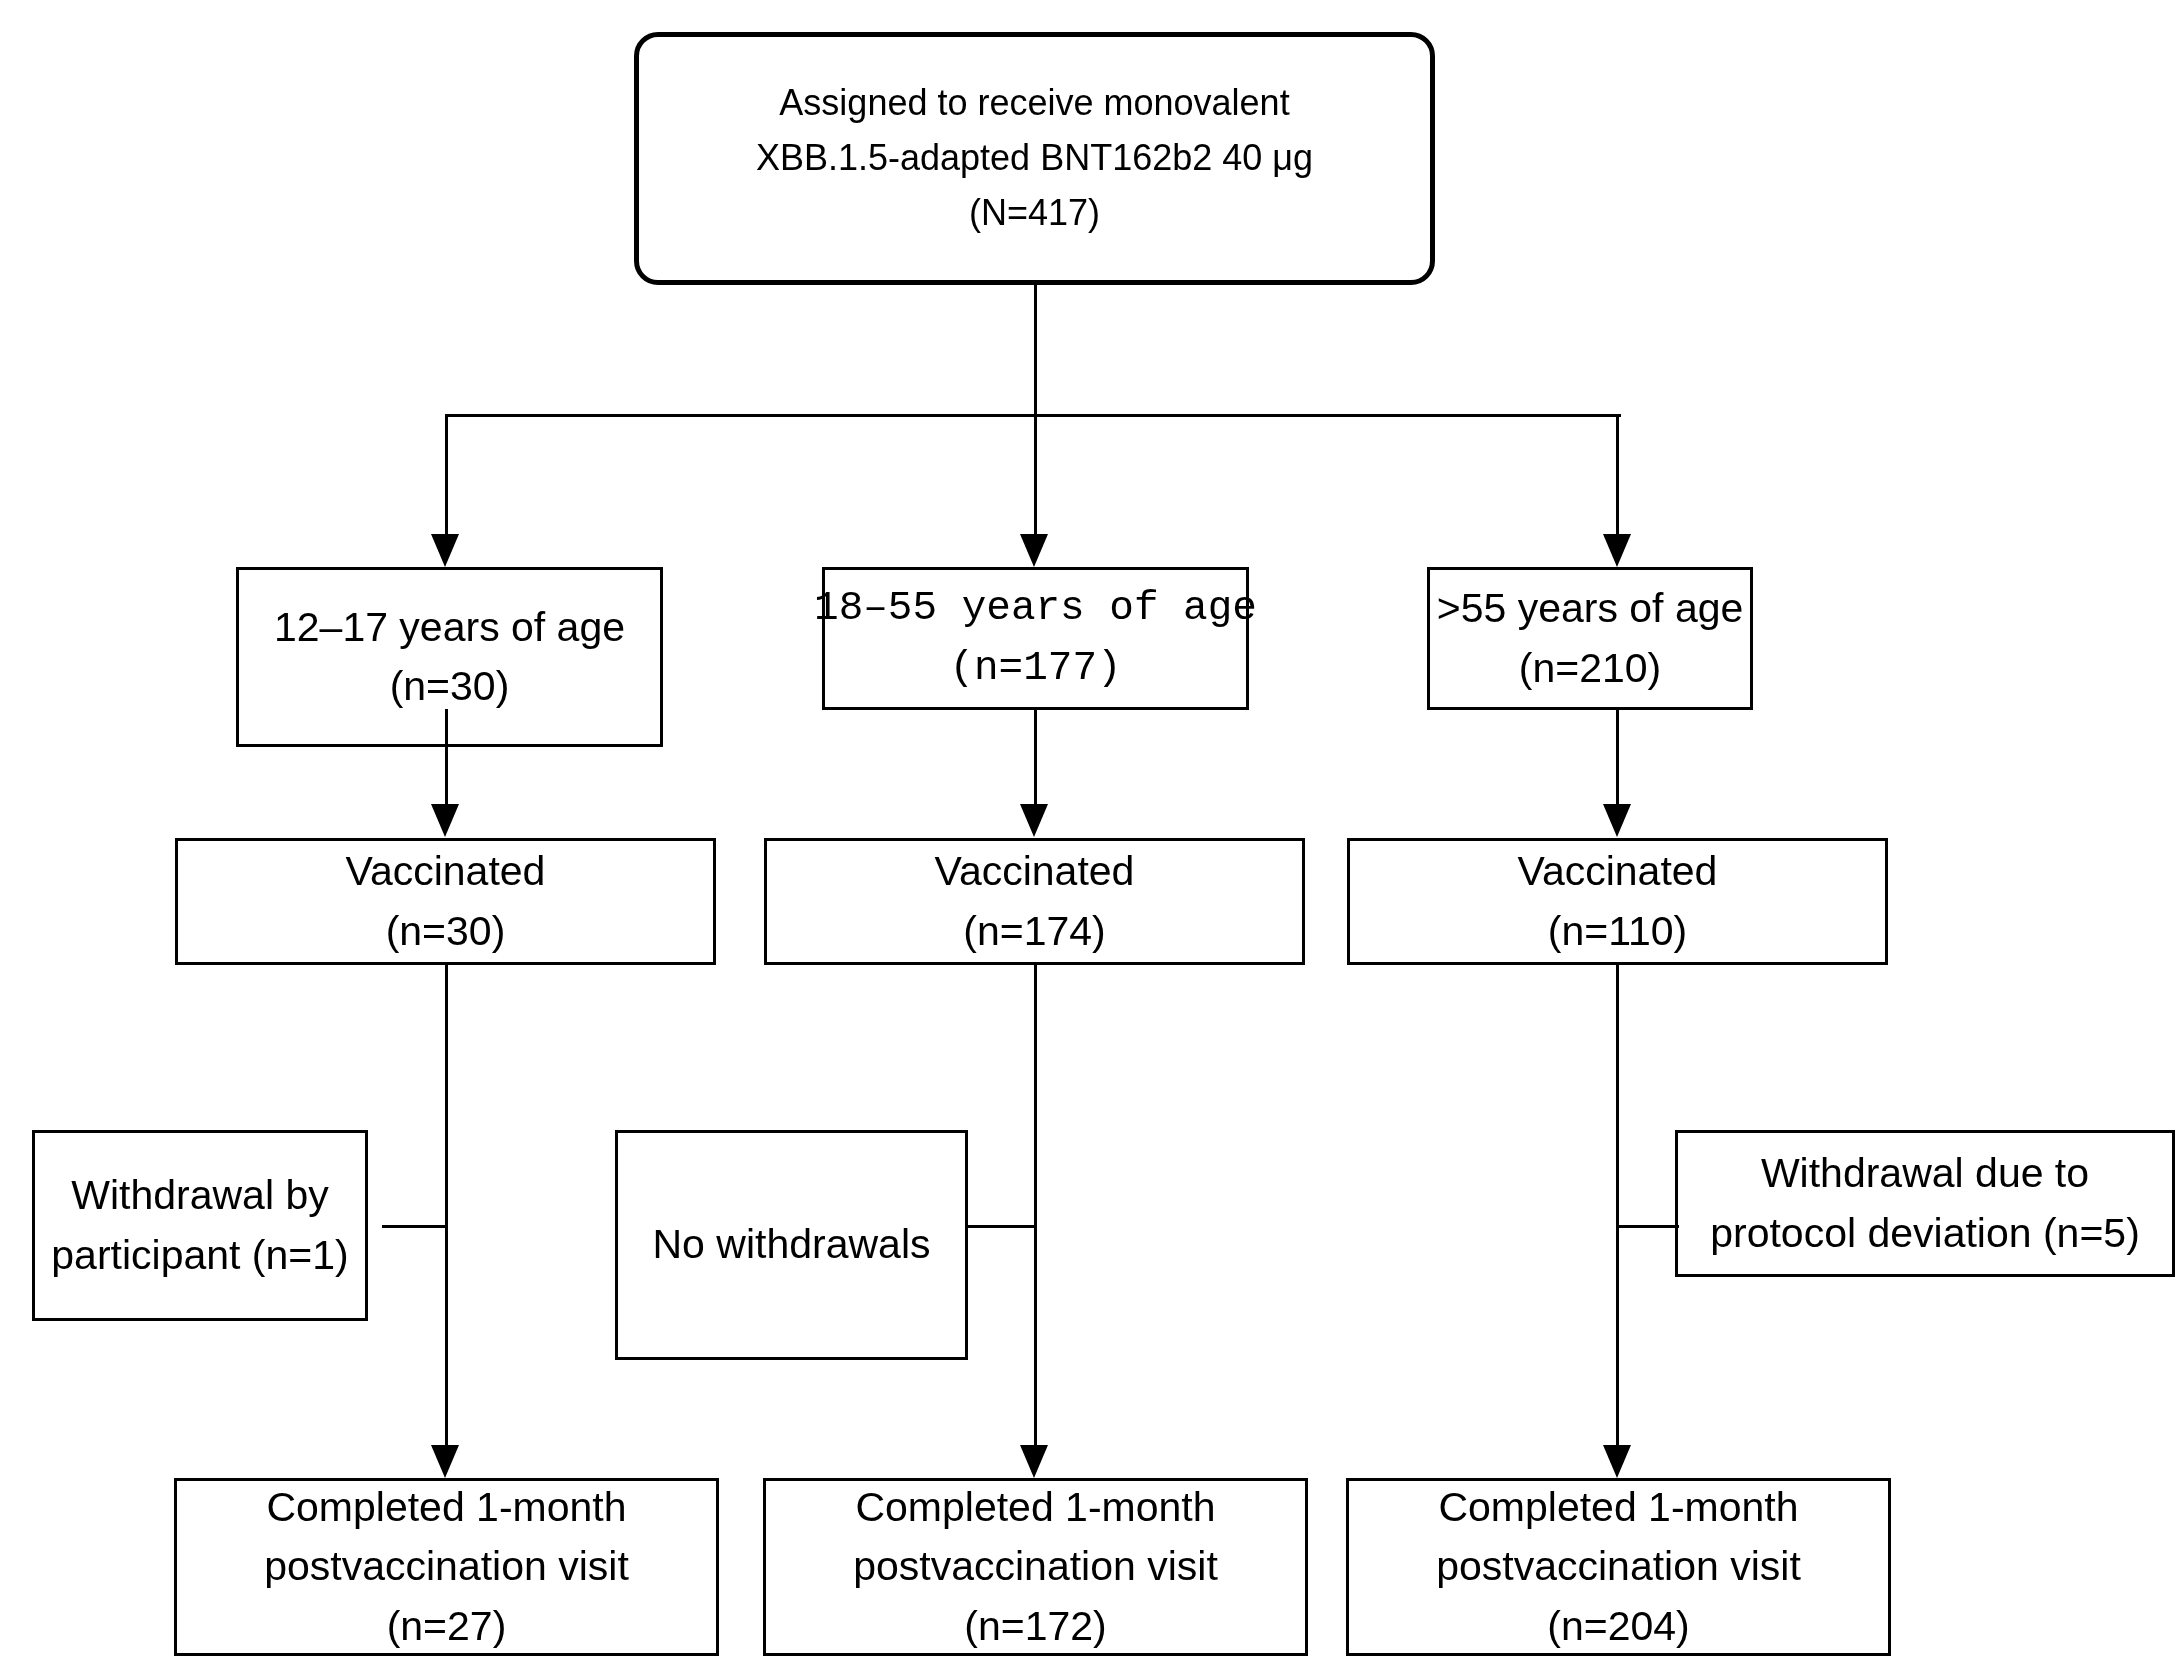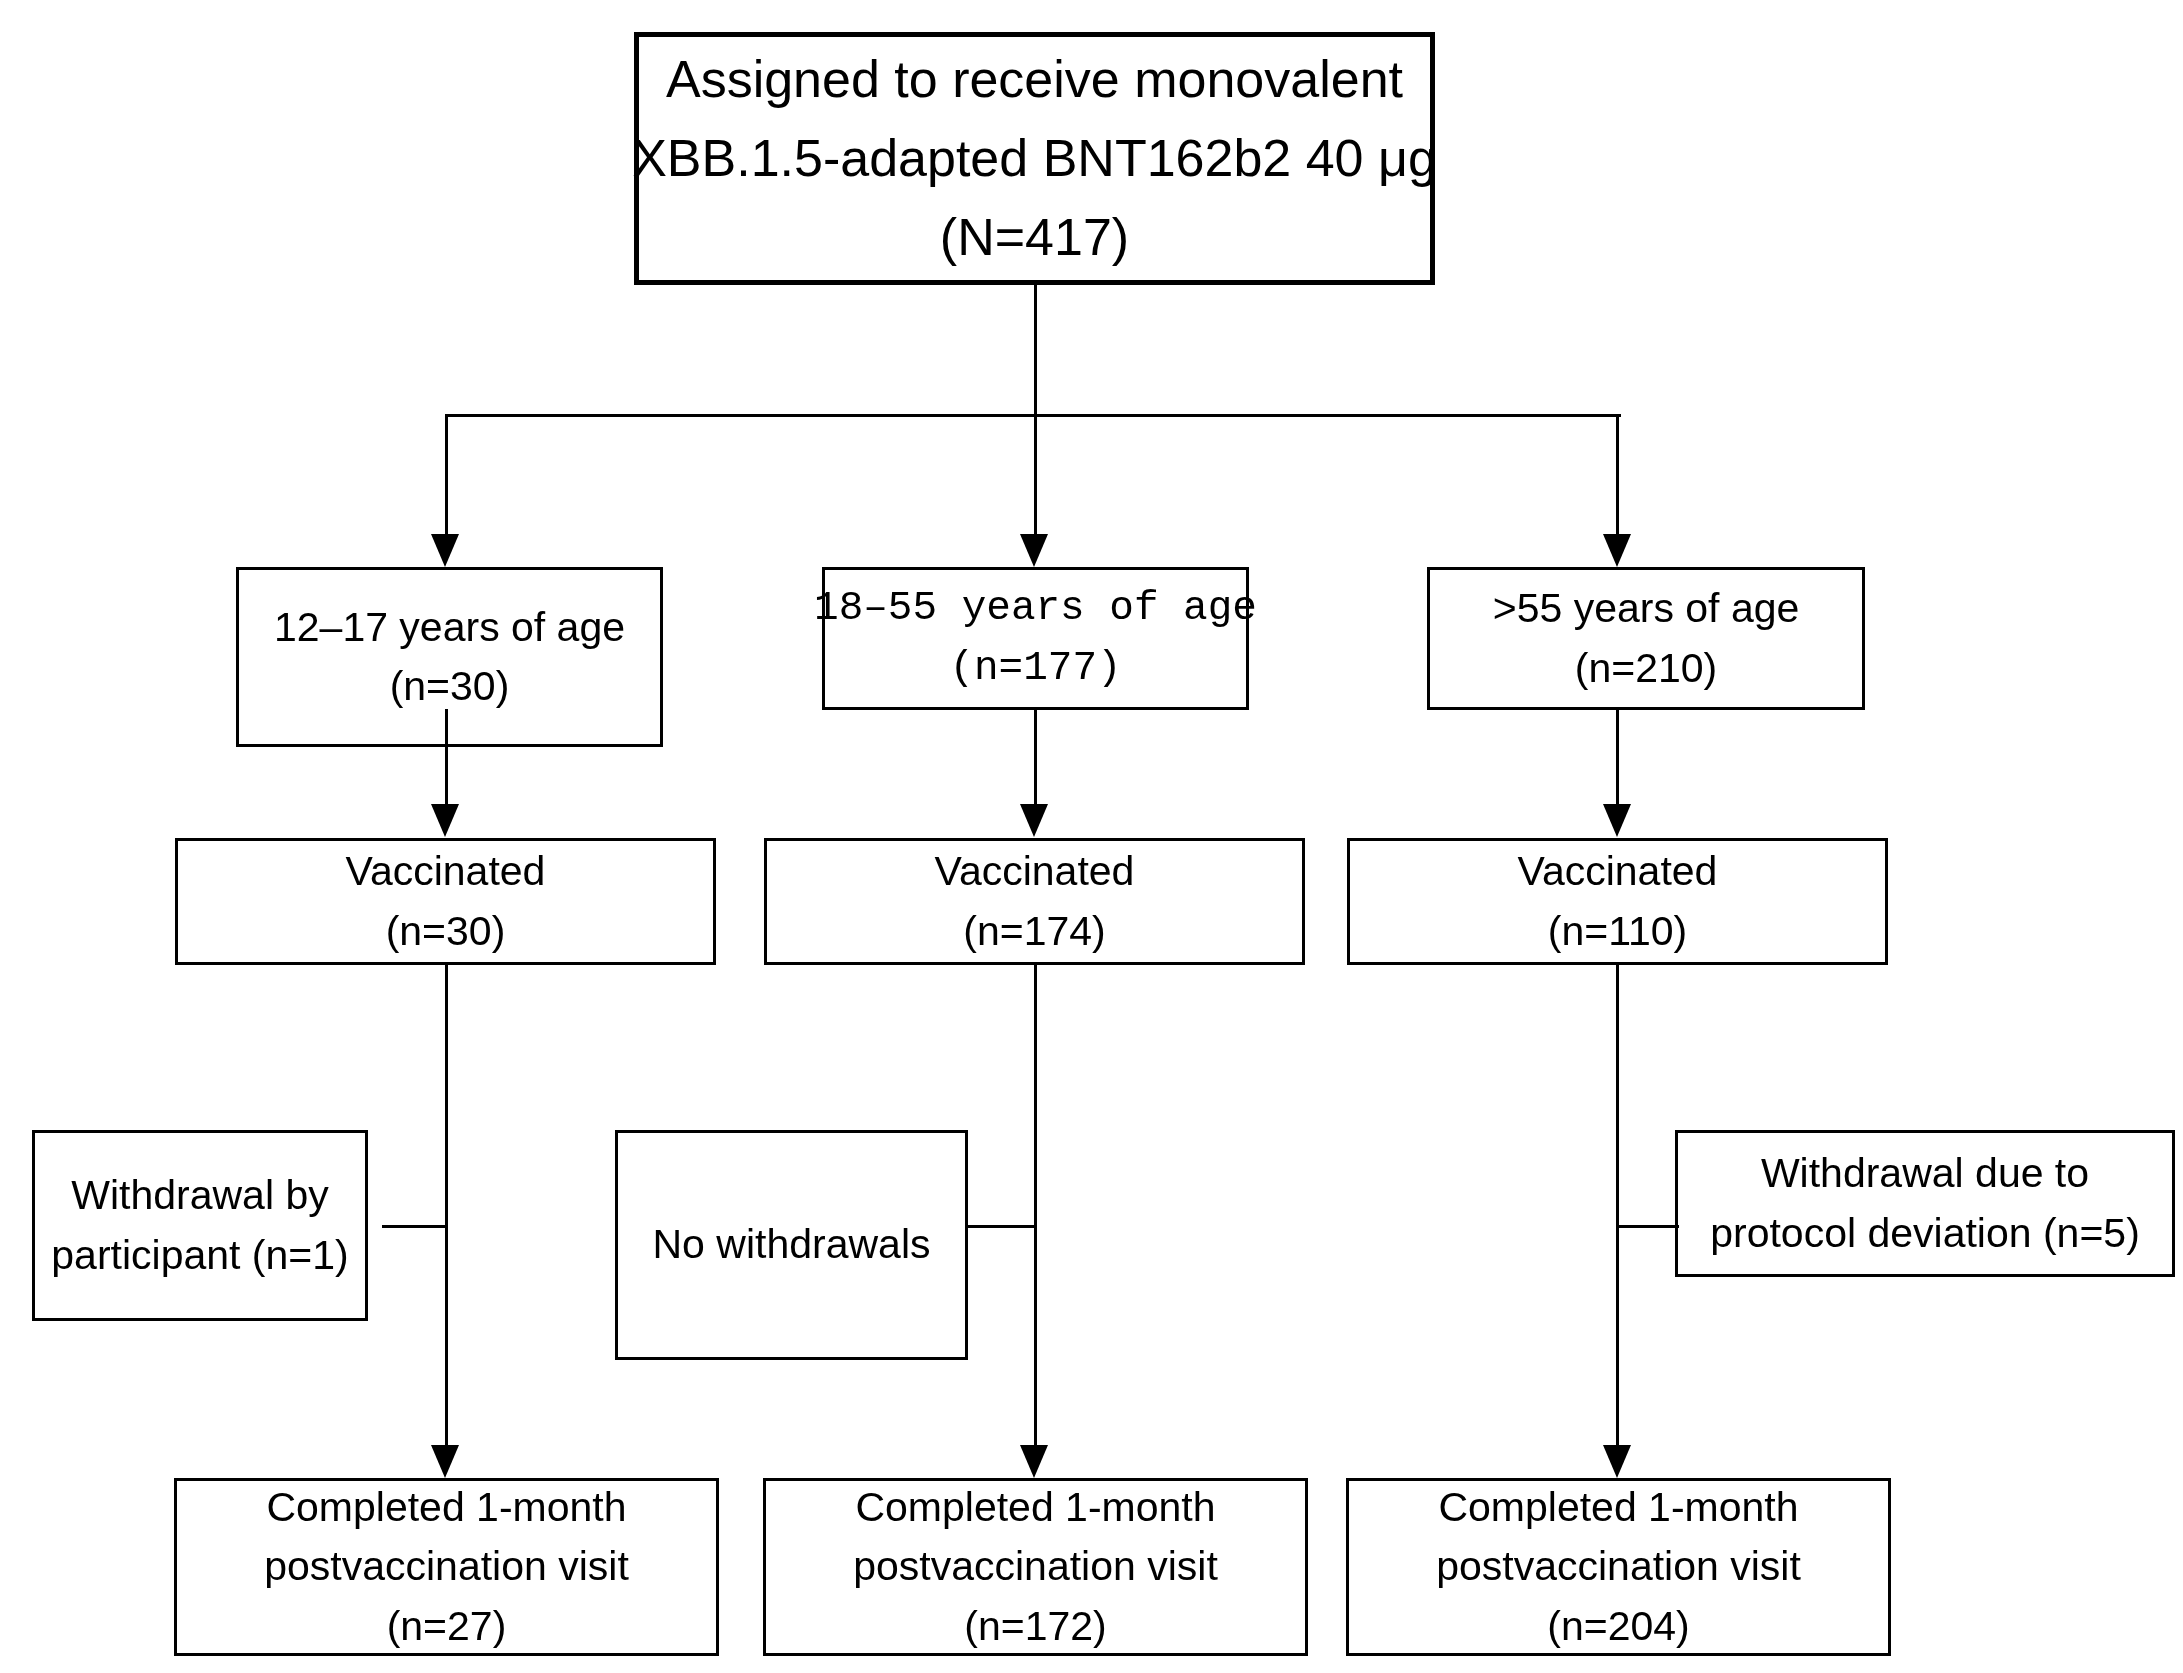--- a/index.html
+++ b/index.html
@@ -24,22 +24,23 @@
     display: flex;
     flex-direction: column;
     align-items: center;
     justify-content: center;
     text-align: center;
     font-size: 41px;
     line-height: 1.45;
   }
   .box--thick {
     border-width: 5.1px;
-    font-size: 52px;
+    font-size: 36px;
     line-height: 1.52;
+    border-radius: 24px;
   }
   .box .line {
     display: block;
     white-space: nowrap;
   }
   .vline, .hline {
     position: absolute;
     background: #000000;
   }
   .arrow-down {
@@ -75,21 +76,21 @@
   <div class="arrow-down" style="left:1603px; top:534px;"></div>
 
   <div class="box" style="left:236px; top:567px; width:427px; height:180px;">
     <span class="line">12–17 years of age</span>
     <span class="line">(n=30)</span>
   </div>
   <div class="box" style="left:822px; top:567px; width:427px; height:143px;font-family:Liberation Mono, monospace;">
     <span class="line">18–55 years of age</span>
     <span class="line">(n=177)</span>
   </div>
-  <div class="box" style="left:1427px; top:567px; width:438px; height:143px;">
+  <div class="box" style="left:1427px; top:567px; width:326px; height:143px;">
     <span class="line">&gt;55 years of age</span>
     <span class="line">(n=210)</span>
   </div>
 
   <div class="vline" style="left:445px; top:709px; width:2.5px; height:98px;"></div>
   <div class="arrow-down" style="left:431px; top:804px;"></div>
 
   <div class="vline" style="left:1034px; top:709px; width:2.5px; height:98px;"></div>
   <div class="arrow-down" style="left:1020px; top:804px;"></div>
 

